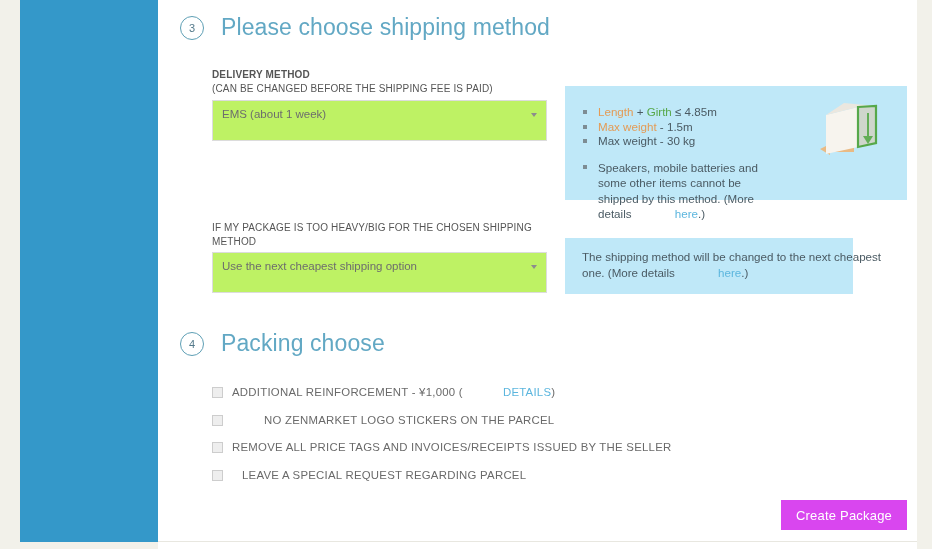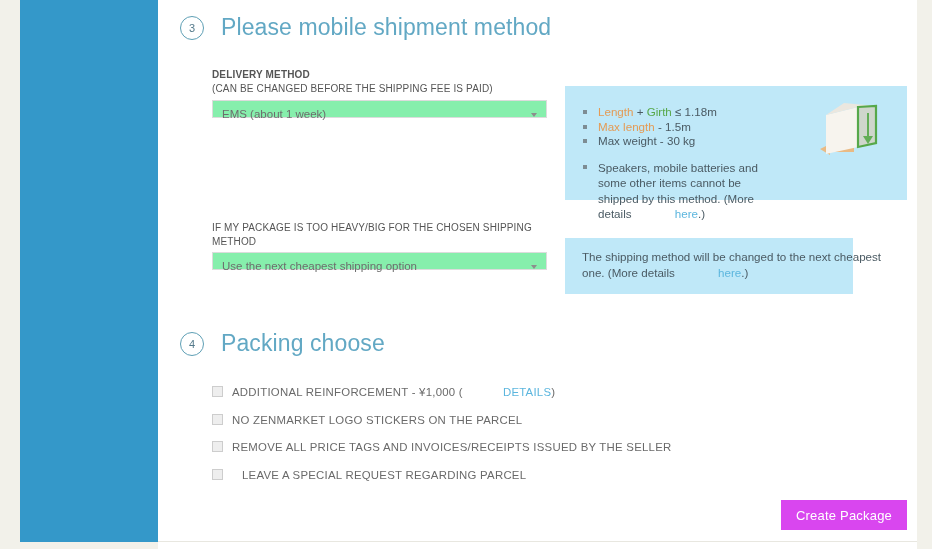--- a/index.html
+++ b/index.html
@@ -98,23 +98,23 @@
   }
   .field-label.plain {
     font-weight: normal;
     width: 345px;
   }
 
   
   .select-wrap {
     position: absolute;
     width: 335px;
-    height: 18px;
+    height: 41px;
     border: 1px solid #dcdcdc;
-    background: #86efac;
+    background: #bef264;
     box-sizing: border-box;
   }
   .select-value {
     position: absolute;
     left: 9px;
     top: 0;
     line-height: 27px;
     font-size: 11.5px;
     color: #6d6d6d;
     white-space: nowrap;
@@ -177,20 +177,21 @@
 
   
   .box-icon {
     position: absolute;
   }
 
   
   .check-row {
     position: absolute;
     display: flex;
+    align-items: center;
     white-space: nowrap;
   }
   .checkbox {
     width: 11px;
     height: 11px;
     border: 1px solid #cdcdcd;
     background: #eeeeee;
     box-sizing: border-box;
     flex: 0 0 auto;
   }
@@ -220,38 +221,38 @@
 
 <div class="page">
 
   <div class="sidebar"></div>
 
   <div class="content-panel">
     <div class="inner">
 
       <div class="section-head" style="left:22px; top:14px;">
         <div class="step-circle">3</div>
-        <div class="section-title">Please mobile shipment method</div>
+        <div class="section-title">Please choose shipping method</div>
       </div>
 
       <div class="field-label" style="left:54px; top:68px;">
         <span class="strong">DELIVERY METHOD</span>
         <span class="sub">(CAN BE CHANGED BEFORE THE SHIPPING FEE IS PAID)</span>
       </div>
 
       <div class="select-wrap" style="left:54px; top:100px;">
         <span class="select-value">EMS (about 1 week)</span>
         <span class="select-caret"></span>
       </div>
 
       <div class="info-box" style="left:407px; top:86px; width:342px; height:114px;">
         <div style="position:absolute; left:17px; top:19px; width:310px;">
           <ul class="info-list">
-            <li><span class="hl-orange">Length</span><span> + </span><span class="hl-green">Girth</span><span> ≤ 1.18m</span></li>
-            <li><span class="hl-orange">Max length</span><span> -  1.5m</span></li>
+            <li><span class="hl-orange">Length</span><span> + </span><span class="hl-green">Girth</span><span> ≤ 4.85m</span></li>
+            <li><span class="hl-orange">Max weight</span><span> -  1.5m</span></li>
             <li>Max weight - 30 kg</li>
             <li class="spaced"><span>Speakers, mobile batteries and some other items cannot be shipped by this method. (More details </span><a class="link" href="#">here</a><span>.)</span></li>
           </ul>
         </div>
 
         <div class="box-icon" style="left:249px; top:9px;">
           <svg width="76" height="68" viewBox="0 0 76 68" xmlns="http://www.w3.org/2000/svg">
 
             <path d="M6 54 L16 49 L16 52 L40 52 L40 57 L16 57 L16 60 Z" fill="#f0b270" opacity="0.85"></path>
 
@@ -282,21 +283,21 @@
       <div class="section-head" style="left:22px; top:330px;">
         <div class="step-circle">4</div>
         <div class="section-title">Packing choose</div>
       </div>
 
       <div class="check-row" style="left:54px; top:386px;">
         <span class="checkbox"></span>
         <span class="check-label"><span>ADDITIONAL REINFORCEMENT - ¥1,000 (</span><a class="link" href="#">DETAILS</a><span>)</span></span>
       </div>
 
-      <div class="check-row" style="left:54px; top:414px;">
+      <div class="check-row" style="left:54px; top:414px;gap:32px;">
         <span class="checkbox"></span>
         <span class="check-label">NO ZENMARKET LOGO STICKERS ON THE PARCEL</span>
       </div>
 
       <div class="check-row" style="left:54px; top:441px;">
         <span class="checkbox"></span>
         <span class="check-label">REMOVE ALL PRICE TAGS AND INVOICES/RECEIPTS ISSUED BY THE SELLER</span>
       </div>
 
       <div class="check-row" style="left:54px; top:469px;gap:10px;">

